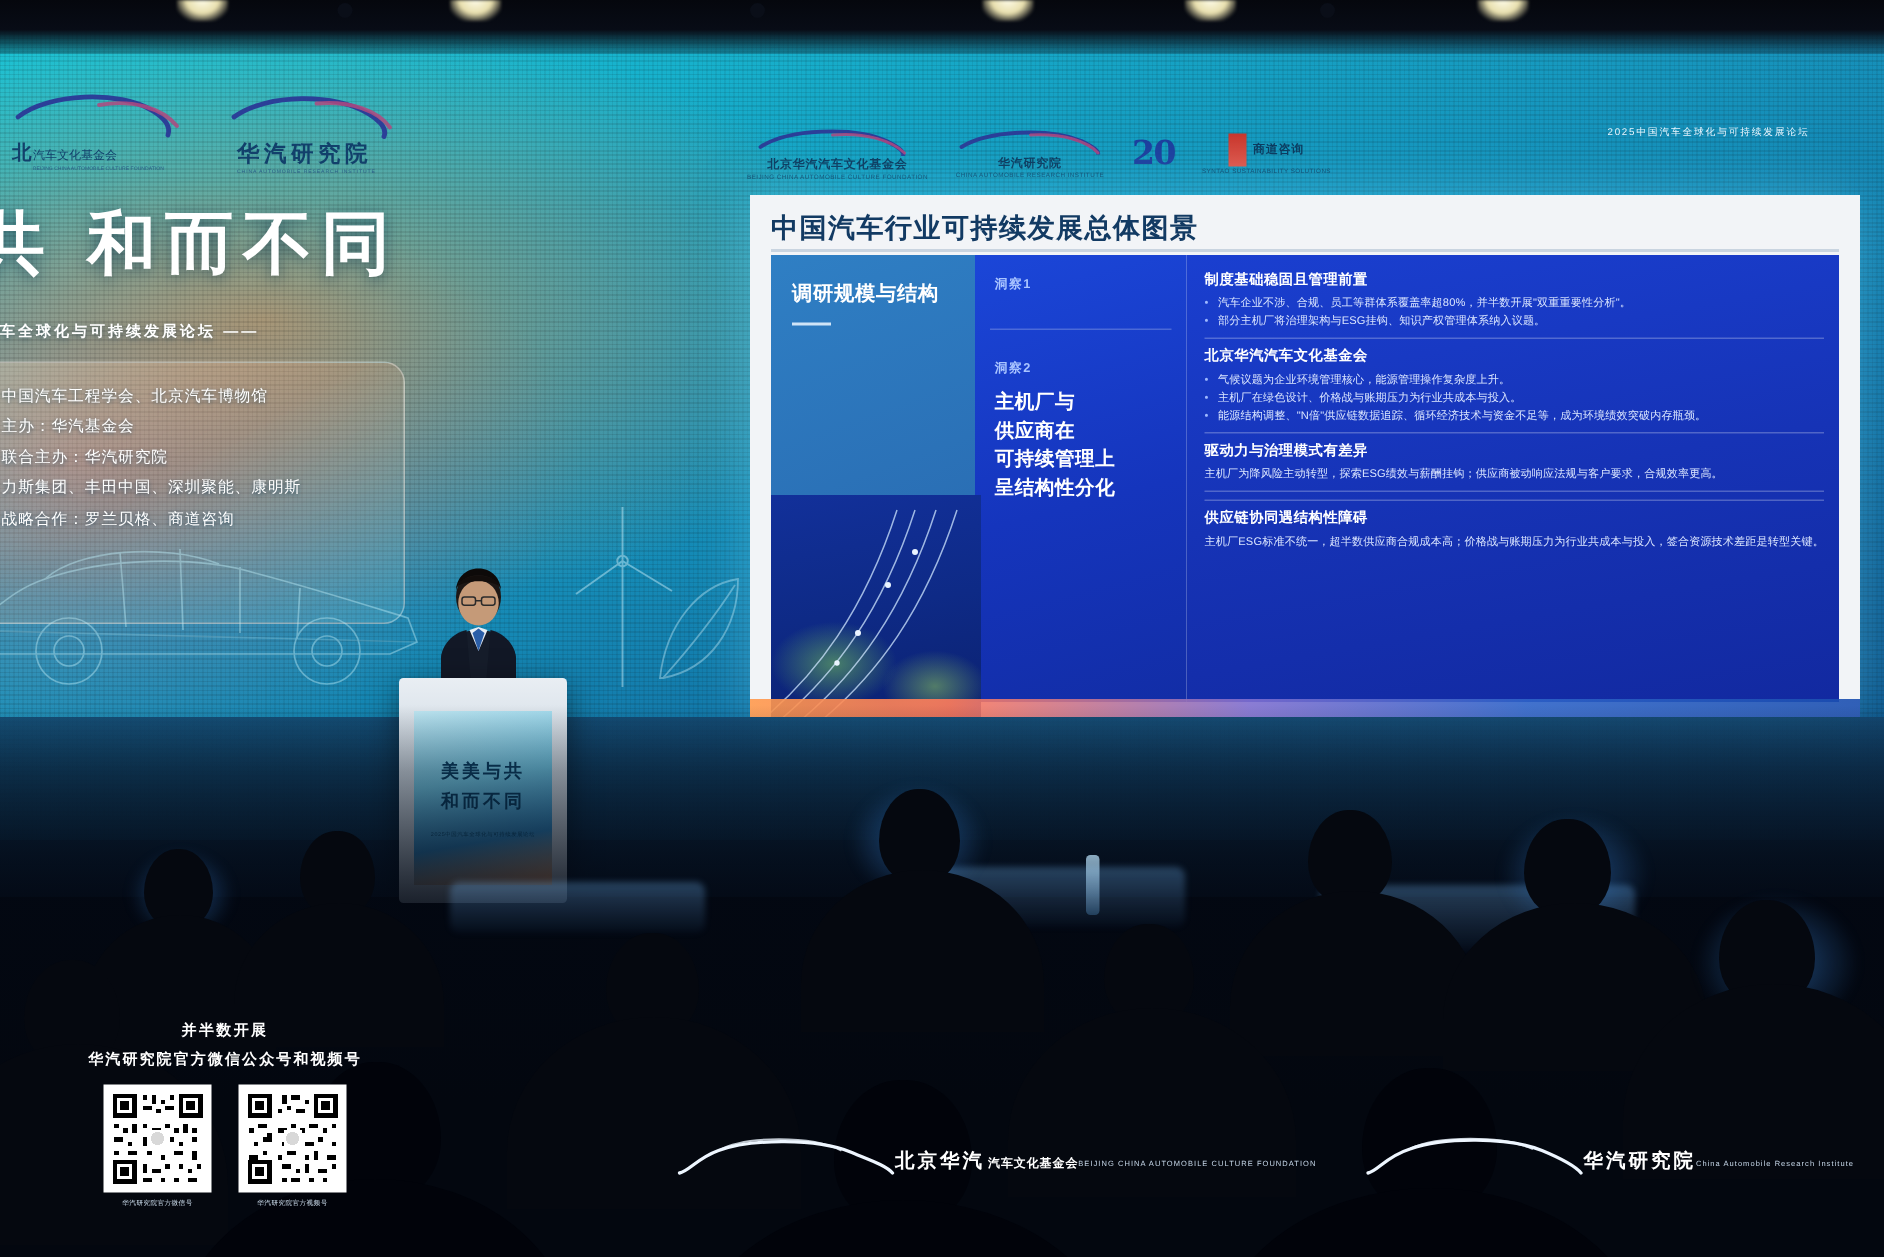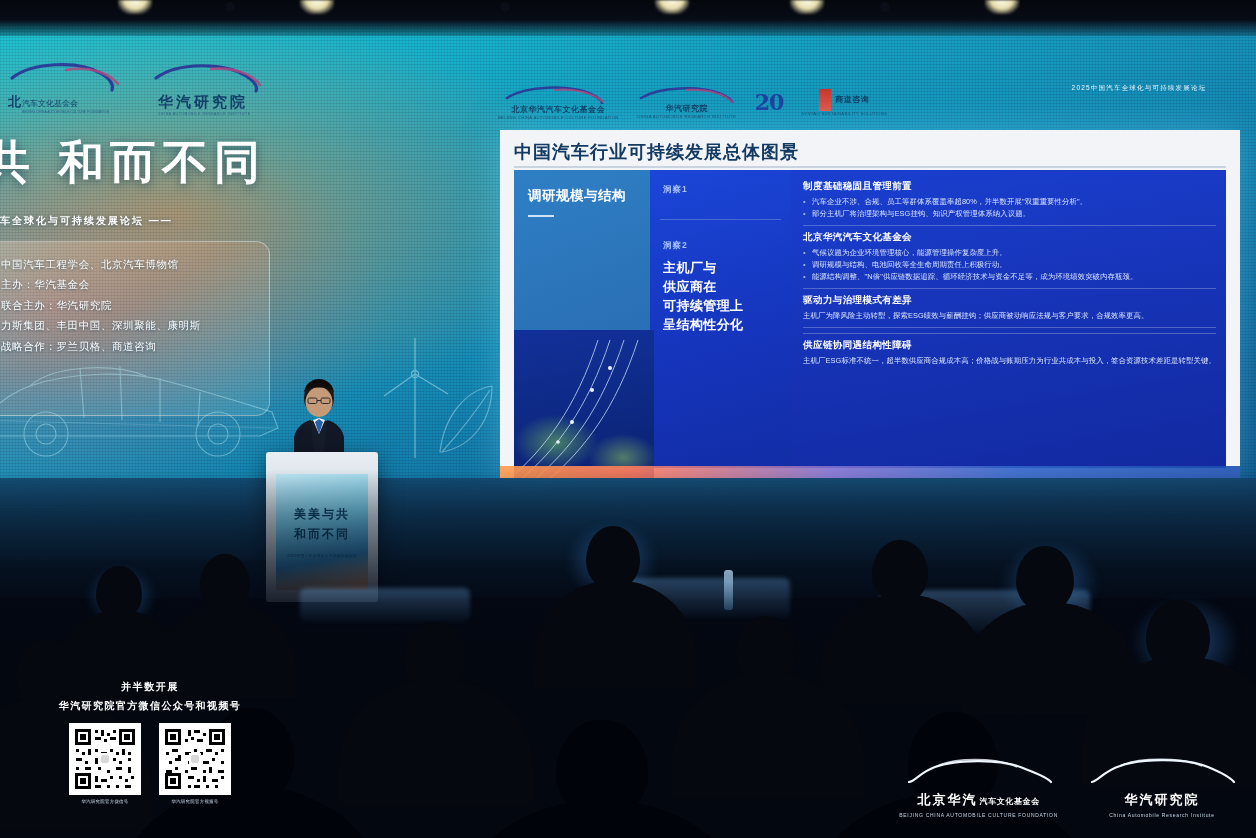--- a/index.html
+++ b/index.html
@@ -206,21 +206,21 @@
   
   .qr-panel{ position:absolute; left:38px; top:680px; width:224px; z-index:40; text-align:center; }
   .qr-t1{ color:#ffffff; font-size:10px; letter-spacing:1.6px; font-weight:700; }
   .qr-t2{ color:#ffffff; font-size:10px; letter-spacing:1.4px; font-weight:700; margin-top:5px; }
   .qr-row{ display:flex; gap:18px; justify-content:center; margin-top:10px; }
   .qr-item{ display:flex; flex-direction:column; align-items:center; }
   .qr-box{ width:72px; height:72px; background:#fff; padding:4px; }
   .qr-cap{ color:#cfe0f0; font-size:4.4px; margin-top:4px; letter-spacing:.3px; }
 
   .br-logos{ position:absolute; right:20px; top:756px; display:flex; align-items:center; gap:30px; z-index:40; }
-  .br-logo{ display:flex; flex-direction:column; align-items:center; }
+  .br-logo{ display:flex; flex-direction:row; align-items:center; }
   .br-cn{ color:#fff; font-size:13px; font-weight:700; letter-spacing:2px; white-space:nowrap;
           font-family:"DejaVu Serif",serif; }
   .br-cn small{ font-size:8px; letter-spacing:.6px; font-weight:700; }
   .br-en{ color:#c7d8ea; font-size:5px; letter-spacing:.7px; margin-top:3px; white-space:nowrap; }
   .carline{ margin-bottom:1px; }
 </style>
 </head>
 <body>
 
 <div id="stage">
@@ -353,21 +353,21 @@
       <div class="col-detail">
         <div class="det-sec">
           <div class="det-h">制度基础稳固且管理前置</div>
           <div class="det-li">汽车企业不涉、合规、员工等群体系覆盖率超80%，并半数开展"双重重要性分析"。</div>
           <div class="det-li">部分主机厂将治理架构与ESG挂钩、知识产权管理体系纳入议题。</div>
         </div>
         <div class="det-rule"></div>
         <div class="det-sec">
           <div class="det-h">北京华汽汽车文化基金会</div>
           <div class="det-li">气候议题为企业环境管理核心，能源管理操作复杂度上升。</div>
-          <div class="det-li">调研规模与结构、电池回收等全生命周期责任上积极行动。</div>
+          <div class="det-li">主机厂在绿色设计、价格战与账期压力为行业共成本与投入。</div>
           <div class="det-li">能源结构调整、"N倍"供应链数据追踪、循环经济技术与资金不足等，成为环境绩效突破内存瓶颈。</div>
         </div>
         <div class="det-rule"></div>
         <div class="det-sec">
           <div class="det-h">驱动力与治理模式有差异</div>
           <div class="det-li nb">主机厂为降风险主动转型，探索ESG绩效与薪酬挂钩；供应商被动响应法规与客户要求，合规效率更高。</div>
         </div>
         <div class="det-rule"></div>
         <div class="det-rule"></div>
         <div class="det-sec">

